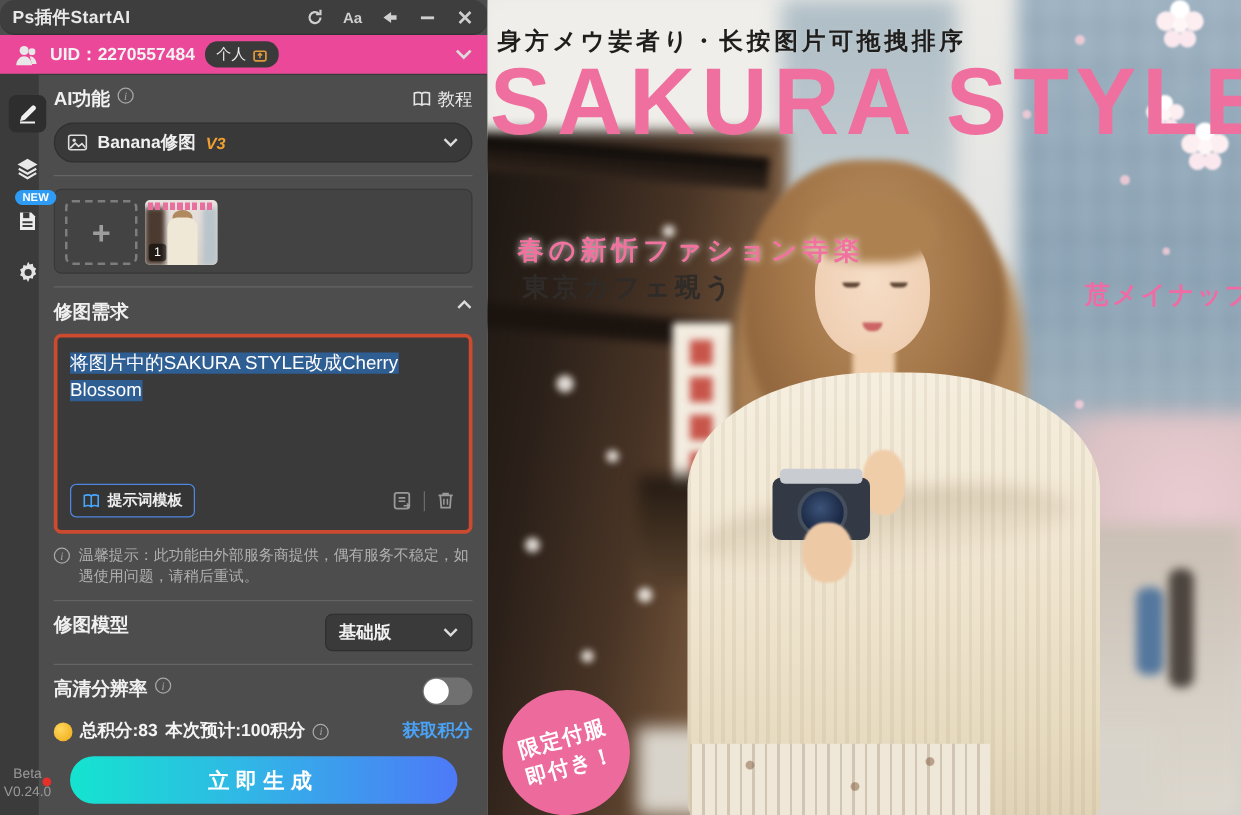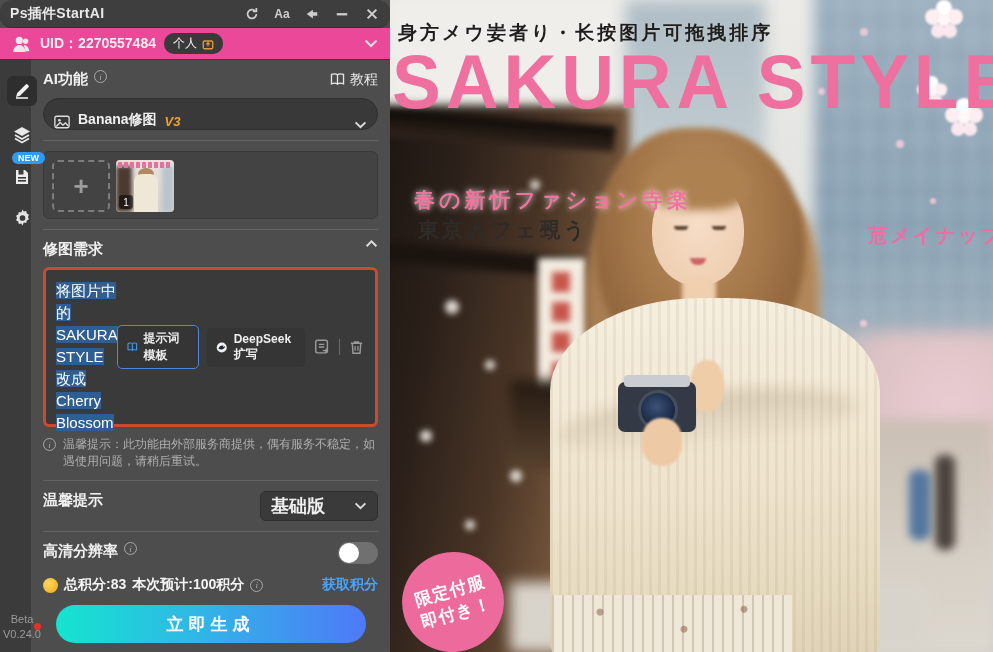--- a/index.html
+++ b/index.html
@@ -49,21 +49,21 @@
   .panel { flex:1; padding:10px 12px 0 12px; position:relative; }
   .row { display:flex; }
   .sec-title { color:#f0f0f0; font-size:15px; font-weight:bold; }
   .hint { color:#ababab; font-size:12px; }
   .divider { height:1px; background:rgba(255,255,255,.13); margin:10px 0; }
 
   .link-right { margin-left:auto; display:flex; align-items:center; gap:5px; cursor:pointer; }
   .link-right span { color:#e8e8e8; font-size:14px; }
 
   .dd { margin-top:9px; height:32px; background:#393939; border:1px solid #2f2f2f;
-        border-radius:16px; display:flex; align-items:flex-end; padding:0 10px; gap:8px;
+        border-radius:16px; display:flex; align-items:center; padding:0 10px; gap:8px;
         cursor:pointer; }
   .dd-label { color:#f0f0f0; font-size:14px; font-weight:bold; }
   .dd-ver { color:#f0a030; font-size:13px; font-weight:bold; font-style:italic; }
   .dd .chev { margin-left:auto; }
 
   .upload-box { margin-top:8px; background:#434343; border:1px solid #393939; border-radius:6px;
                 padding:8px; display:flex; gap:6px; height:68px; }
   .add-tile { width:58px; height:52px; border:2px dashed #7d7d7d; border-radius:6px;
               display:flex; align-items:center; justify-content:center; cursor:pointer; }
   .add-plus { color:#9d9d9d; font-size:26px; line-height:1; font-weight:bold; }
@@ -75,39 +75,39 @@
   .thumb .t-fig { position:absolute; left:18px; top:14px; width:24px; height:38px;
                   background:#f0e8d6; border-radius:8px 8px 0 0; }
   .thumb .t-hair { position:absolute; left:22px; top:8px; width:16px; height:12px;
                    background:#b08a5e; border-radius:50%; }
   .thumb .t-right { position:absolute; right:0; top:6px; width:12px; height:46px; background:#b9c4cb; filter:blur(2px); }
   .thumb-index { position:absolute; left:3px; bottom:3px; min-width:14px; height:14px;
                  background:rgba(0,0,0,.55); color:#fff; font-size:10px; border-radius:3px;
                  display:flex; align-items:center; justify-content:center; padding:0 3px; }
 
   .prompt-box { margin-top:8px; background:#3a3a3a; border:3px solid #cc4a2f; border-radius:6px;
-                height:160px; display:flex; flex-direction:row; padding:10px; }
+                height:160px; display:flex; flex-direction:column; padding:10px; }
   .prompt-text { color:#fff; font-size:15px; line-height:22px; flex:1; cursor:text; }
   .prompt-text .sel { background:#2f5e93; }
   .prompt-footer { display:flex; align-items:center; gap:8px; }
   .pf-btn { display:flex; align-items:center; gap:6px; border-radius:5px; padding:4px 9px;
             cursor:pointer; background:#353535; }
   .pf-btn.template { border:1px solid #4f86e0; }
   .pf-btn span { color:#eee; font-size:12px; font-weight:bold; }
   .pf-right { margin-left:auto; display:flex; align-items:center; gap:8px; }
   .pf-sep { width:1px; height:16px; background:#6a6a6a; }
   .icon-btn { cursor:pointer; display:flex; }
 
   .notice { display:flex; gap:7px; margin-top:9px; }
   .notice p { color:#b0b0b0; font-size:12px; line-height:17px; }
 
   .model-row { margin-top:2px; }
   .select { margin-left:auto; width:118px; height:30px; background:#3a3a3a; border:1px solid #2f2f2f;
             border-radius:6px; display:flex; align-items:center; padding:0 10px; cursor:pointer; }
-  .select span { color:#f0f0f0; font-size:18px; font-weight:bold; }
+  .select span { color:#f0f0f0; font-size:14px; font-weight:bold; }
   .select .chev { margin-left:auto; }
 
   .toggle { margin-left:auto; width:40px; height:22px; background:#707070; border-radius:11px;
             position:relative; cursor:pointer; }
   .toggle .knob { position:absolute; left:1px; top:1px; width:20px; height:20px;
                   background:#fff; border-radius:50%; }
 
   .credits { margin-top:12px; display:flex; align-items:center; gap:6px; }
   .coin { width:15px; height:15px; border-radius:50%; background:radial-gradient(circle at 35% 35%,#ffd75e,#eda812);
           flex:none; }
@@ -391,28 +391,20 @@
 
         <div class="prompt-box">
           <div class="prompt-text"><span class="sel">将图片中的SAKURA STYLE改成Cherry Blossom</span></div>
           <div class="prompt-footer">
             <div class="pf-btn template">
               <svg width="14" height="12" viewBox="0 0 16 14">
                   <path d="M8 2 C6.5 .8 4 .8 1.5 1.6 V11.6 C4 10.8 6.5 10.8 8 12 C9.5 10.8 12 10.8 14.5 11.6 V1.6 C12 .8 9.5 .8 8 2 Z M8 2 V12" fill="none" stroke="#46a6ff" stroke-width="1.5"></path>
                 </svg>
               <span>提示词模板</span>
             </div>
-            <div class="pf-btn">
-              <svg width="15" height="15" viewBox="0 0 16 16">
-                  <circle cx="8" cy="8" r="7" fill="#f2f2f2"></circle>
-                  <path d="M3.5 9.5 c1-3 3.5-4.5 6-4.2 c1.5 .2 2.5 1 3 2.2 c-1.8 2.6-4.8 3.6-7.2 3 c-.8-.2-1.5-.5-1.8-1z" fill="#20263f"></path>
-                  <circle cx="10.6" cy="6.7" r="0.7" fill="#fff"></circle>
-                </svg>
-              <span>DeepSeek扩写</span>
-            </div>
             <div class="pf-right">
               <span class="icon-btn">
                 <svg width="18" height="18" viewBox="0 0 20 20">
                     <rect x="3" y="2.5" width="13" height="14" rx="2" fill="none" stroke="#9a9a9a" stroke-width="1.6"></rect>
                     <path d="M6.5 7 h6 M6.5 10 h6" stroke="#9a9a9a" stroke-width="1.5"></path>
                     <path d="M11 14 h5 M14 12 l2 2 -2 2" stroke="#9a9a9a" stroke-width="1.5" fill="none"></path>
                   </svg>
               </span>
               <span class="pf-sep"></span>
               <span class="icon-btn">
@@ -426,21 +418,21 @@
         </div>
 
         <div class="notice">
           <span class="info-i" style="margin-top:2px">i</span>
           <p>温馨提示：此功能由外部服务商提供，偶有服务不稳定，如遇使用问题，请稍后重试。</p>
         </div>
 
         <div class="divider"></div>
 
         <div class="row model-row">
-          <span class="sec-title">温馨提示</span>
+          <span class="sec-title">修图模型</span>
           <div class="select">
             <span>基础版</span>
             <span class="chev">
               <svg width="13" height="8" viewBox="0 0 14 9">
                   <path d="M1.5 1.5 L7 7 L12.5 1.5" fill="none" stroke="#dcdcdc" stroke-width="2.2"></path>
                 </svg>
             </span>
           </div>
         </div>
 

